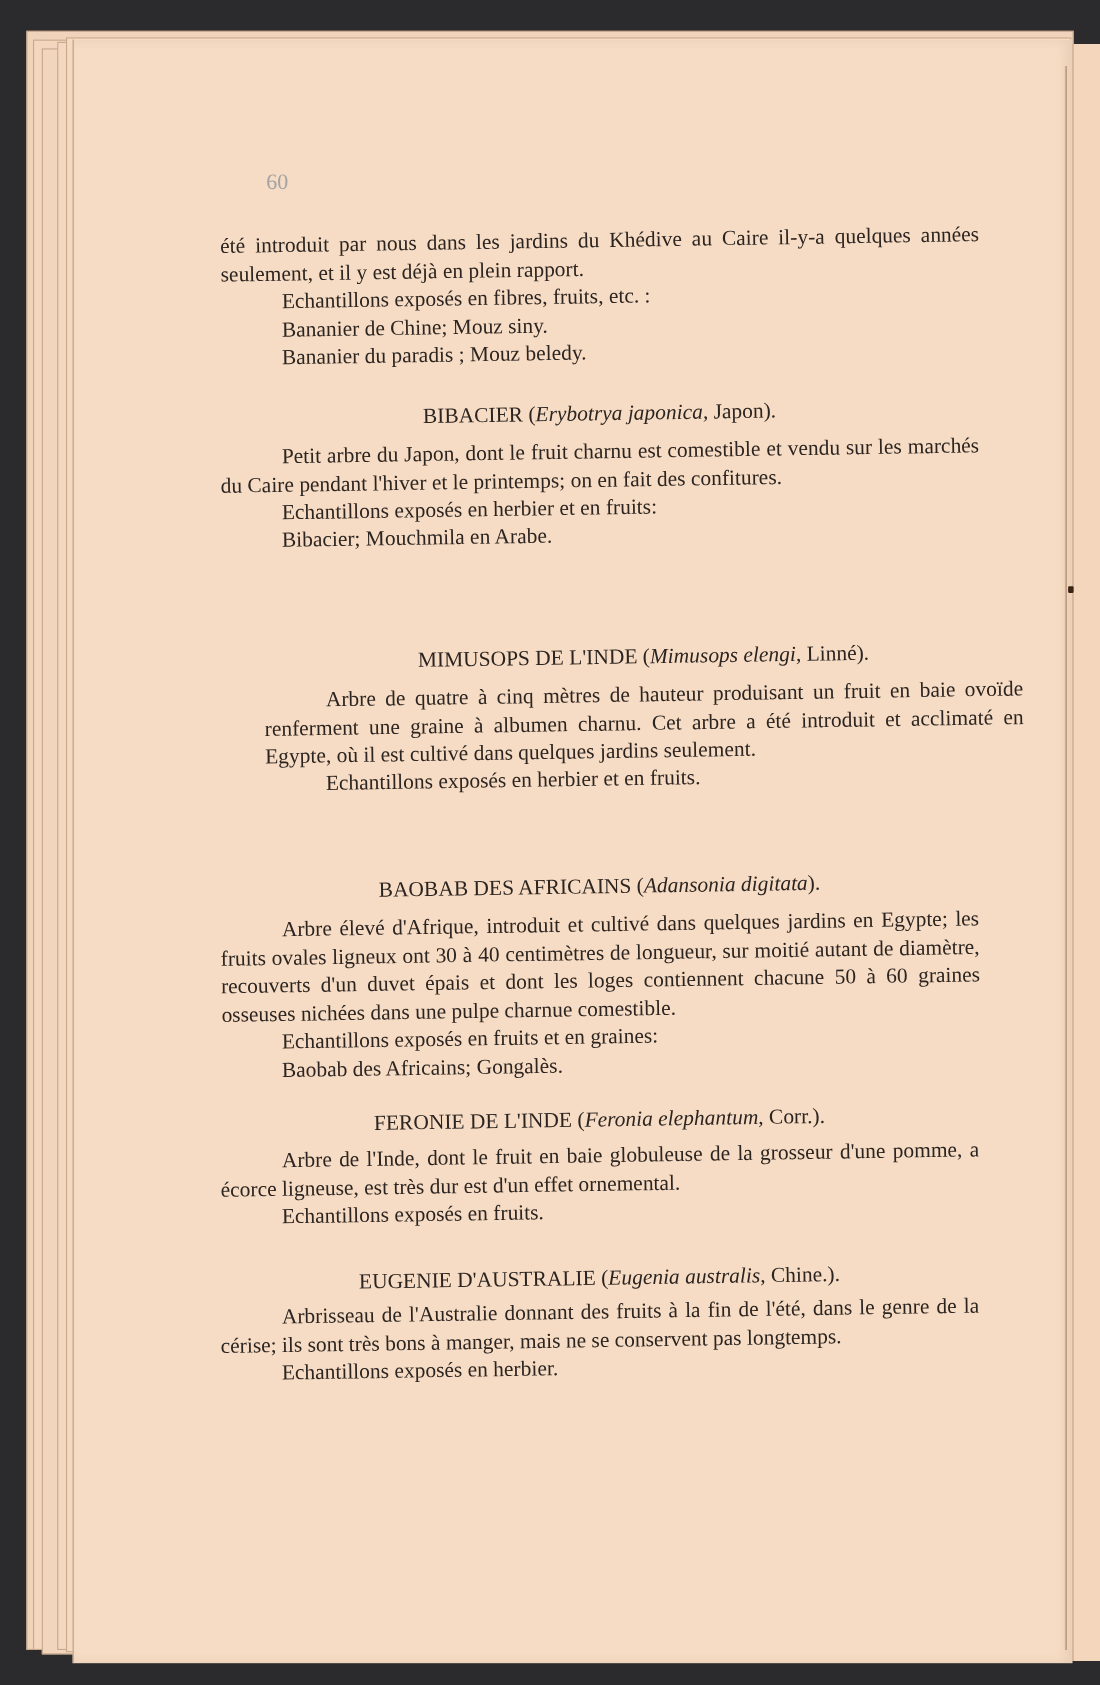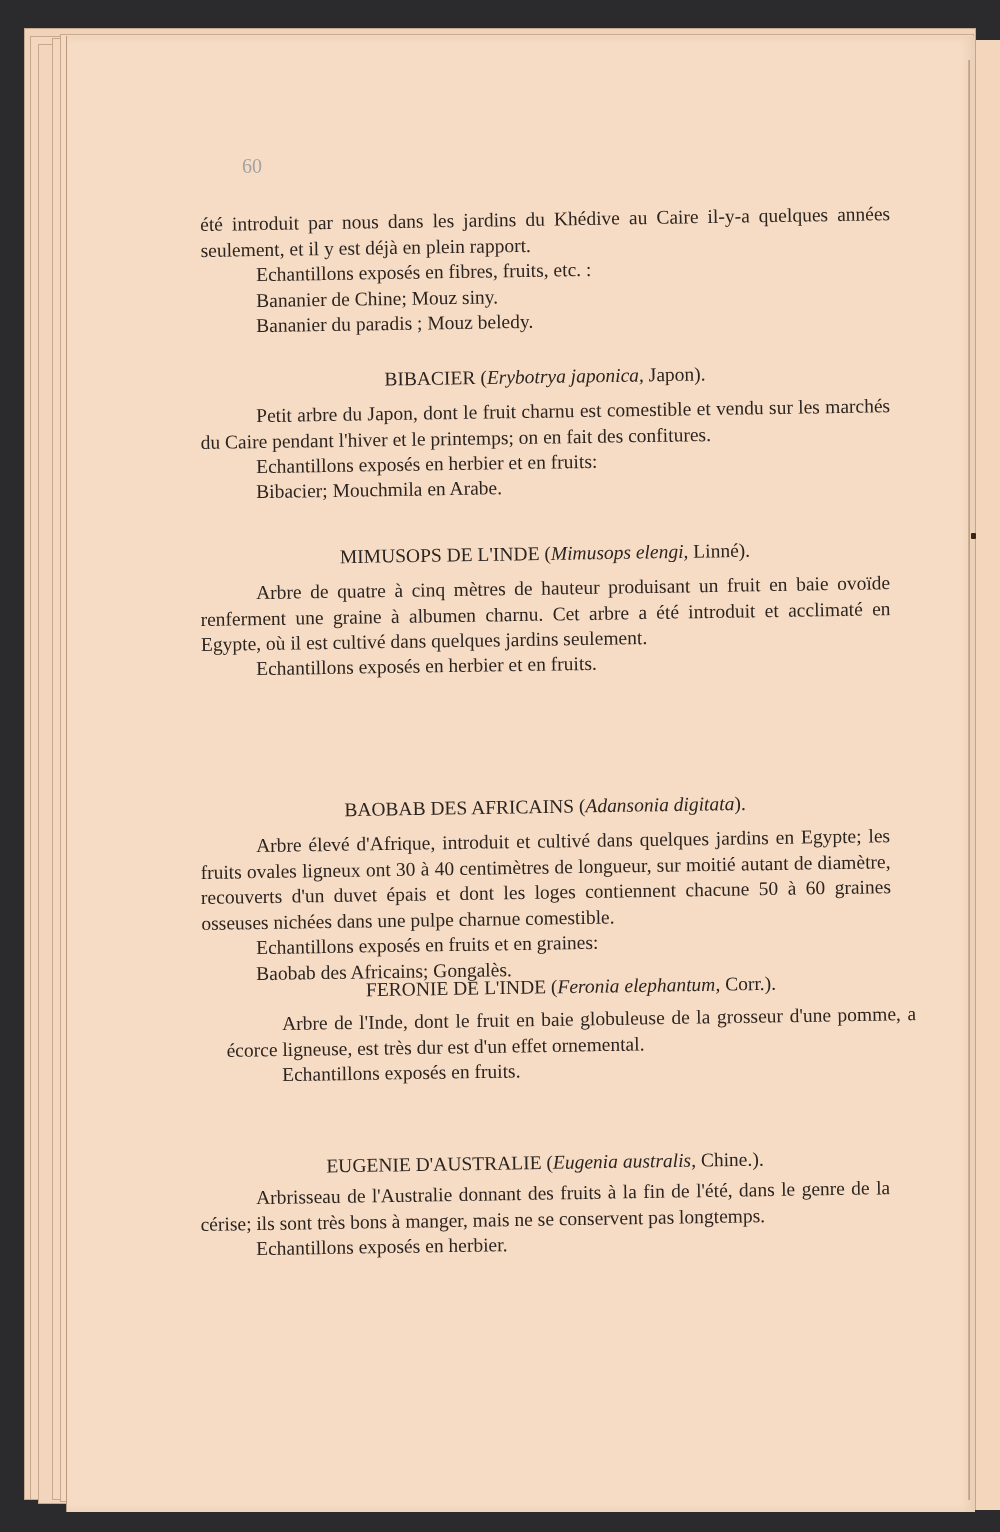--- a/index.html
+++ b/index.html
@@ -97,21 +97,21 @@
       <span>BIBACIER</span>
       <span>(</span><span class="latin">Erybotrya japonica,</span>
       <span>Japon</span><span>).</span>
     </p>
     <div style="height:14px"></div>
     <p class="para indent">Petit arbre du Japon, dont le fruit charnu est comestible et vendu sur les marchés du Caire pendant l'hiver et le printemps; on en fait des confitures.</p>
     <p class="line-ind">Echantillons exposés en herbier et en fruits:</p>
     <p class="line-ind">Bibacier; Mouchmila en Arabe.</p>
   </div>
 
-  <div class="block" style="top:391px;">
+  <div class="block" style="top:435px;margin-left:40px;">
     <p class="heading">
       <span>MIMUSOPS DE L'INDE</span>
       <span>(</span><span class="latin">Mimusops elengi,</span>
       <span>Linné</span><span>).</span>
     </p>
     <div style="height:14px"></div>
     <p class="para indent">Arbre de quatre à cinq mètres de hauteur produisant un fruit en baie ovoïde renferment une graine à albumen charnu. Cet arbre a été introduit et acclimaté en Egypte, où il est cultivé dans quelques jardins seulement.</p>
     <p class="line-ind">Echantillons exposés en herbier et en fruits.</p>
   </div>
 
@@ -119,21 +119,21 @@
     <p class="heading">
       <span>BAOBAB DES AFRICAINS</span>
       <span>(</span><span class="latin">Adansonia digitata</span><span></span><span>).</span>
     </p>
     <div style="height:14px"></div>
     <p class="para indent">Arbre élevé d'Afrique, introduit et cultivé dans quelques jardins en Egypte; les fruits ovales ligneux ont 30 à 40 centimètres de longueur, sur moitié autant de diamètre, recouverts d'un duvet épais et dont les loges contiennent chacune 50 à 60 graines osseuses nichées dans une pulpe charnue comestible.</p>
     <p class="line-ind">Echantillons exposés en fruits et en graines:</p>
     <p class="line-ind">Baobab des Africains; Gongalès.</p>
   </div>
 
-  <div class="block" style="top:824px;margin-left:26px;">
+  <div class="block" style="top:856px;">
     <p class="heading">
       <span>FERONIE DE L'INDE</span>
       <span>(</span><span class="latin">Feronia elephantum,</span>
       <span>Corr.</span><span>).</span>
     </p>
     <div style="height:12px"></div>
     <p class="para indent">Arbre de l'Inde, dont le fruit en baie globuleuse de la grosseur d'une pomme, a écorce ligneuse, est très dur est d'un effet ornemental.</p>
     <p class="line-ind">Echantillons exposés en fruits.</p>
   </div>
 

